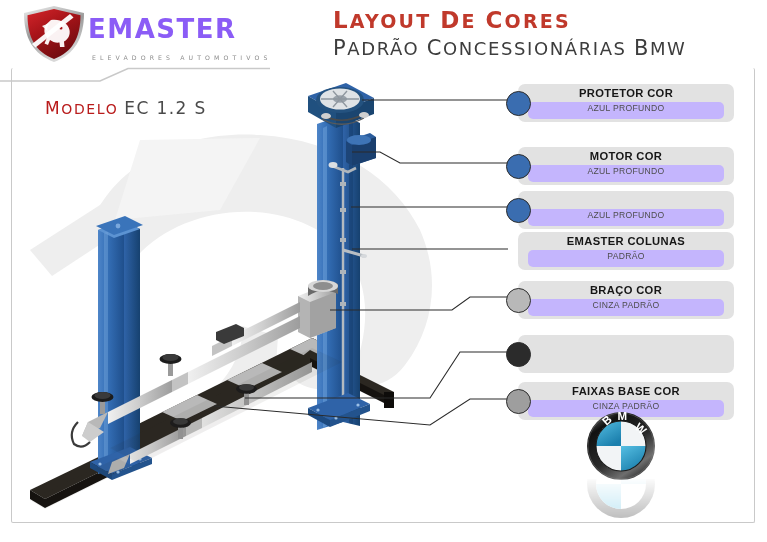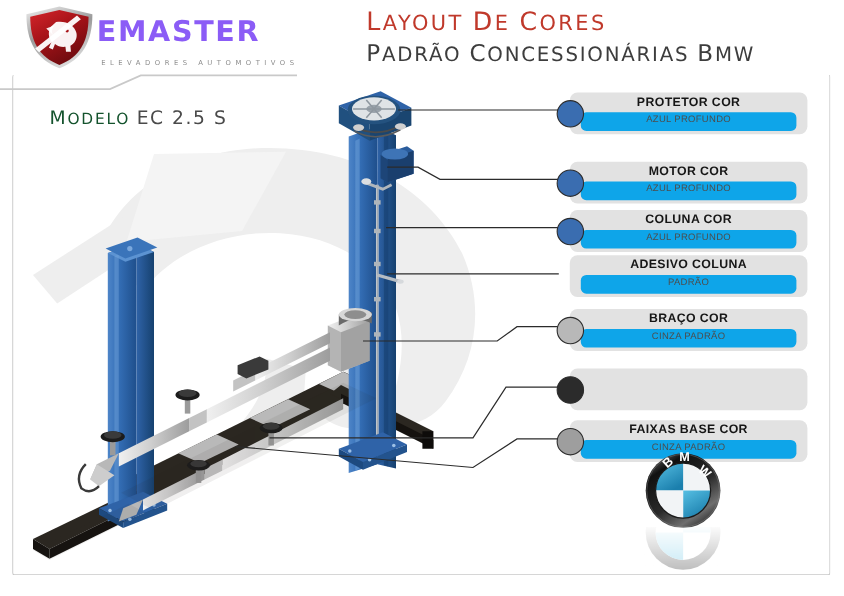--- a/index.html
+++ b/index.html
@@ -24,21 +24,21 @@
   }
   #brand-sub{
     position:absolute;left:76px;top:52px;
     font-size:6.2px;letter-spacing:4.1px;color:#8d8d8d;
     font-family:"DejaVu Sans", sans-serif;white-space:nowrap;
   }
 
   #title-block{position:absolute;left:333px;top:7px;width:420px;}
   #title-main{
     font-size:19px;color:#c0392b;letter-spacing:2.2px;line-height:1.15;
-    font-family:"DejaVu Sans", sans-serif;font-weight:normal;
+    font-family:"DejaVu Sans", sans-serif;font-weight:bold;
   }
   #title-main .cap{font-size:23px;}
   #title-sub{
     font-size:18px;color:#3d3d3d;letter-spacing:1.6px;line-height:1.25;margin-top:2px;
     font-family:"DejaVu Sans", sans-serif;font-weight:normal;
   }
   #title-sub .cap{font-size:21px;}
 
   
   #frame{
@@ -46,21 +46,21 @@
     border:1.3px solid #c9c9c9;border-top:none;border-radius:2px;
     background:#fff;box-sizing:border-box;
   }
   #frame-notch{
     position:absolute;left:0px;top:60px;width:270px;height:22px;overflow:hidden;
   }
 
   
   #model-label{position:absolute;left:45px;top:98px;white-space:nowrap;}
   #model-word{
-    font-size:14px;color:#14532d;letter-spacing:1.6px;
+    font-size:14px;color:#b91c1c;letter-spacing:1.6px;
     font-family:"DejaVu Sans", sans-serif;
   }
   #model-word .cap{font-size:17px;}
   #model-value{
     font-size:17px;color:#4a4a4a;letter-spacing:1.4px;margin-left:6px;
     font-family:"DejaVu Sans", sans-serif;
   }
 
   
   #watermark{position:absolute;left:20px;top:80px;width:500px;height:340px;opacity:1;}
@@ -78,21 +78,21 @@
     position:absolute;left:12px;top:0px;width:216px;height:38px;
     background:#e2e2e2;border-radius:7px;box-sizing:border-box;
   }
   .callout .ttl{
     position:absolute;left:0;top:3px;width:216px;text-align:center;
     font-size:11.2px;font-weight:bold;color:#161616;letter-spacing:0.35px;
     font-family:"Liberation Sans", sans-serif;
   }
   .callout .inner{
     position:absolute;left:10px;top:18px;width:196px;height:17px;
-    background:#0ea5e9;border-radius:5px;box-sizing:border-box;
+    background:#c4b5fd;border-radius:5px;box-sizing:border-box;
   }
   .callout .sub{
     position:absolute;left:0;top:1px;width:196px;text-align:center;
     font-size:8.6px;color:#4d4d4d;letter-spacing:0.3px;
     font-family:"Liberation Sans", sans-serif;
   }
 
   
   #bmw{position:absolute;left:586px;top:411px;width:70px;height:70px;}
   #bmw-reflection{
@@ -137,21 +137,21 @@
       <div id="title-sub"><span class="cap">P</span>ADRÃO <span class="cap">C</span>ONCESSIONÁRIAS <span class="cap">B</span>MW</div>
     </div>
   </div>
 
   <div id="frame"></div>
   <svg id="frame-notch" viewBox="0 0 270 22">
     <path d="M0 21 L100 21 L128 8.5 L270 8.5" stroke="#c9c9c9" stroke-width="1.6" fill="none"></path>
   </svg>
 
   <div id="model-label">
-    <span id="model-word"><span class="cap">M</span>ODELO</span><span id="model-value">EC 2.5 S</span>
+    <span id="model-word"><span class="cap">M</span>ODELO</span><span id="model-value">EC 1.2 S</span>
   </div>
 
   <svg id="watermark" viewBox="0 0 500 340">
     <g fill="#eeeeee">
       <path d="M70 145 C95 85 160 50 240 55 C320 60 375 100 400 150 C420 195 415 245 385 285 C370 305 345 312 330 300 C345 265 350 230 340 200 C325 160 285 135 235 132 C185 129 135 150 110 185 Z"></path>
       <path d="M330 300 C315 312 290 313 275 300 C292 275 298 250 292 228 L330 240 Z"></path>
       <path d="M10 170 L150 80 L172 104 L32 196 Z"></path>
       <path d="M255 300 C240 316 212 320 196 308 C215 288 224 266 222 246 L258 256 Z"></path>
     </g>
     <g fill="#f4f4f4">
@@ -353,31 +353,30 @@
       <div class="ttl">MOTOR COR</div>
       <div class="inner">
         <div class="sub">AZUL PROFUNDO</div>
       </div>
     </div>
     <div class="dot" style="background:#3a6db0;"></div>
   </div>
 
   <div class="callout" style="left:506px;top:191px;">
     <div class="box">
-      <div class="ttl">COLUNA COR</div>
       <div class="inner">
         <div class="sub">AZUL PROFUNDO</div>
       </div>
     </div>
     <div class="dot" style="background:#3a6db0;"></div>
   </div>
 
   <div class="callout" style="left:506px;top:232px;">
     <div class="box">
-      <div class="ttl">ADESIVO COLUNA</div>
+      <div class="ttl">EMASTER COLUNAS</div>
       <div class="inner">
         <div class="sub">PADRÃO</div>
       </div>
     </div>
   </div>
 
   <div class="callout" style="left:506px;top:281px;">
     <div class="box">
       <div class="ttl">BRAÇO COR</div>
       <div class="inner">

